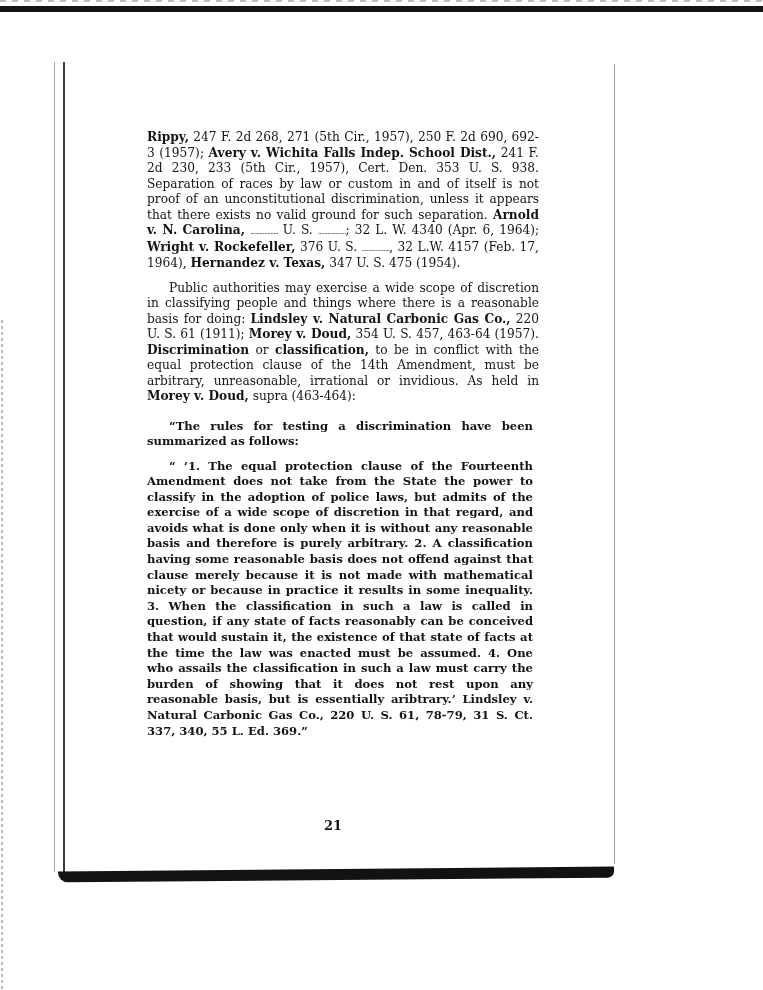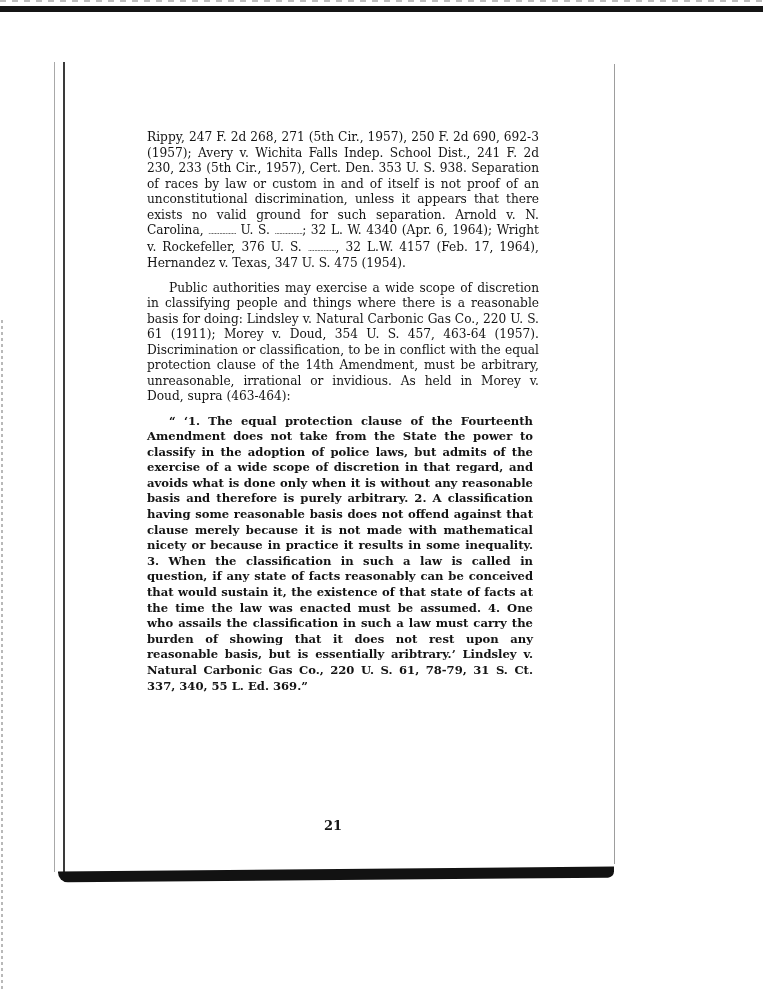--- a/index.html
+++ b/index.html
@@ -78,21 +78,21 @@
       margin: 0 0 9px 0;
       padding: 0 6px 0 0;
       text-indent: 22px;
     }
     .quote-long {
       margin-left: 0;
       padding-right: 6px;
       font-weight: bold;
       font-family: "DejaVu Serif", "Liberation Serif", serif;
     }
-    .b { font-weight: normal; }
+    .b { font-weight: bold; }
     .page-number {
       position: absolute;
       left: 324px;
       top: 818px;
       font-size: 13px;
       font-weight: bold;
       text-align: center;
     }
     .dots {
       letter-spacing: -1px;
@@ -111,17 +111,18 @@
 <div class="page-frame-right"></div>
 <div class="page-bottom-bar"></div>
 
 <div class="content">
   <p><span class="b">Rippy,</span><span> 247 F. 2d 268, 271 (5th Cir., 1957), 250 F. 2d 690, 692-3 (1957); </span><span class="b">Avery v. Wichita Falls Indep. School Dist.,</span><span> 241 F. 2d 230, 233 (5th Cir., 1957), Cert. Den. 353 U. S. 938. Separation of races by law or custom in and of itself is not proof of an unconstitutional discrimination, unless it appears that there exists no valid ground for such separation. </span><span class="b">Arnold v. N. Carolina,</span><span> </span><span class="dots">..................</span><span> U. S. </span><span class="dots">..................</span><span>; 32 L. W. 4340 (Apr. 6, 1964); </span><span class="b">Wright v. Rockefeller,</span><span> 376 U. S. </span><span class="dots">..................</span><span>, 32 L.W. 4157 (Feb. 17, 1964), </span><span class="b">Hernandez v. Texas,</span><span> 347 U. S. 475 (1954).</span></p>
 
 
 
   <p class="indent"><span>Public authorities may exercise a wide scope of discretion in classifying people and things where there is a reasonable basis for doing: </span><span class="b">Lindsley v. Natural Carbonic Gas Co.,</span><span> 220 U. S. 61 (1911); </span><span class="b">Morey v. Doud,</span><span> 354 U. S. 457, 463-64 (1957). </span><span class="b">Discrimination</span><span> or </span><span class="b">classification,</span><span> to be in conflict with the equal protection clause of the 14th Amendment, must be arbitrary, unreasonable, irrational or invidious. As held in </span><span class="b">Morey v. Doud,</span><span> supra (463-464):</span></p>
 
+  <p class="quote-block quote-long" style="margin-top:14px; font-size:11.6px;">“The rules for testing a discrimination have been summarized as follows:</p>
 
   <p class="quote-block quote-long" style="font-size:11.6px; line-height:15.6px;">“ ‘1. The equal protection clause of the Fourteenth Amendment does not take from the State the power to classify in the adoption of police laws, but admits of the exercise of a wide scope of discretion in that regard, and avoids what is done only when it is without any reasonable basis and therefore is purely arbitrary. 2. A classification having some reasonable basis does not offend against that clause merely because it is not made with mathematical nicety or because in practice it results in some inequality. 3. When the classification in such a law is called in question, if any state of facts reasonably can be conceived that would sustain it, the existence of that state of facts at the time the law was enacted must be assumed. 4. One who assails the classification in such a law must carry the burden of showing that it does not rest upon any reasonable basis, but is essentially aribtrary.’ Lindsley v. Natural Carbonic Gas Co., 220 U. S. 61, 78-79, 31 S. Ct. 337, 340, 55 L. Ed. 369.”</p>
 </div>
 
 <div class="page-number">21</div>
 
 </body></html>

